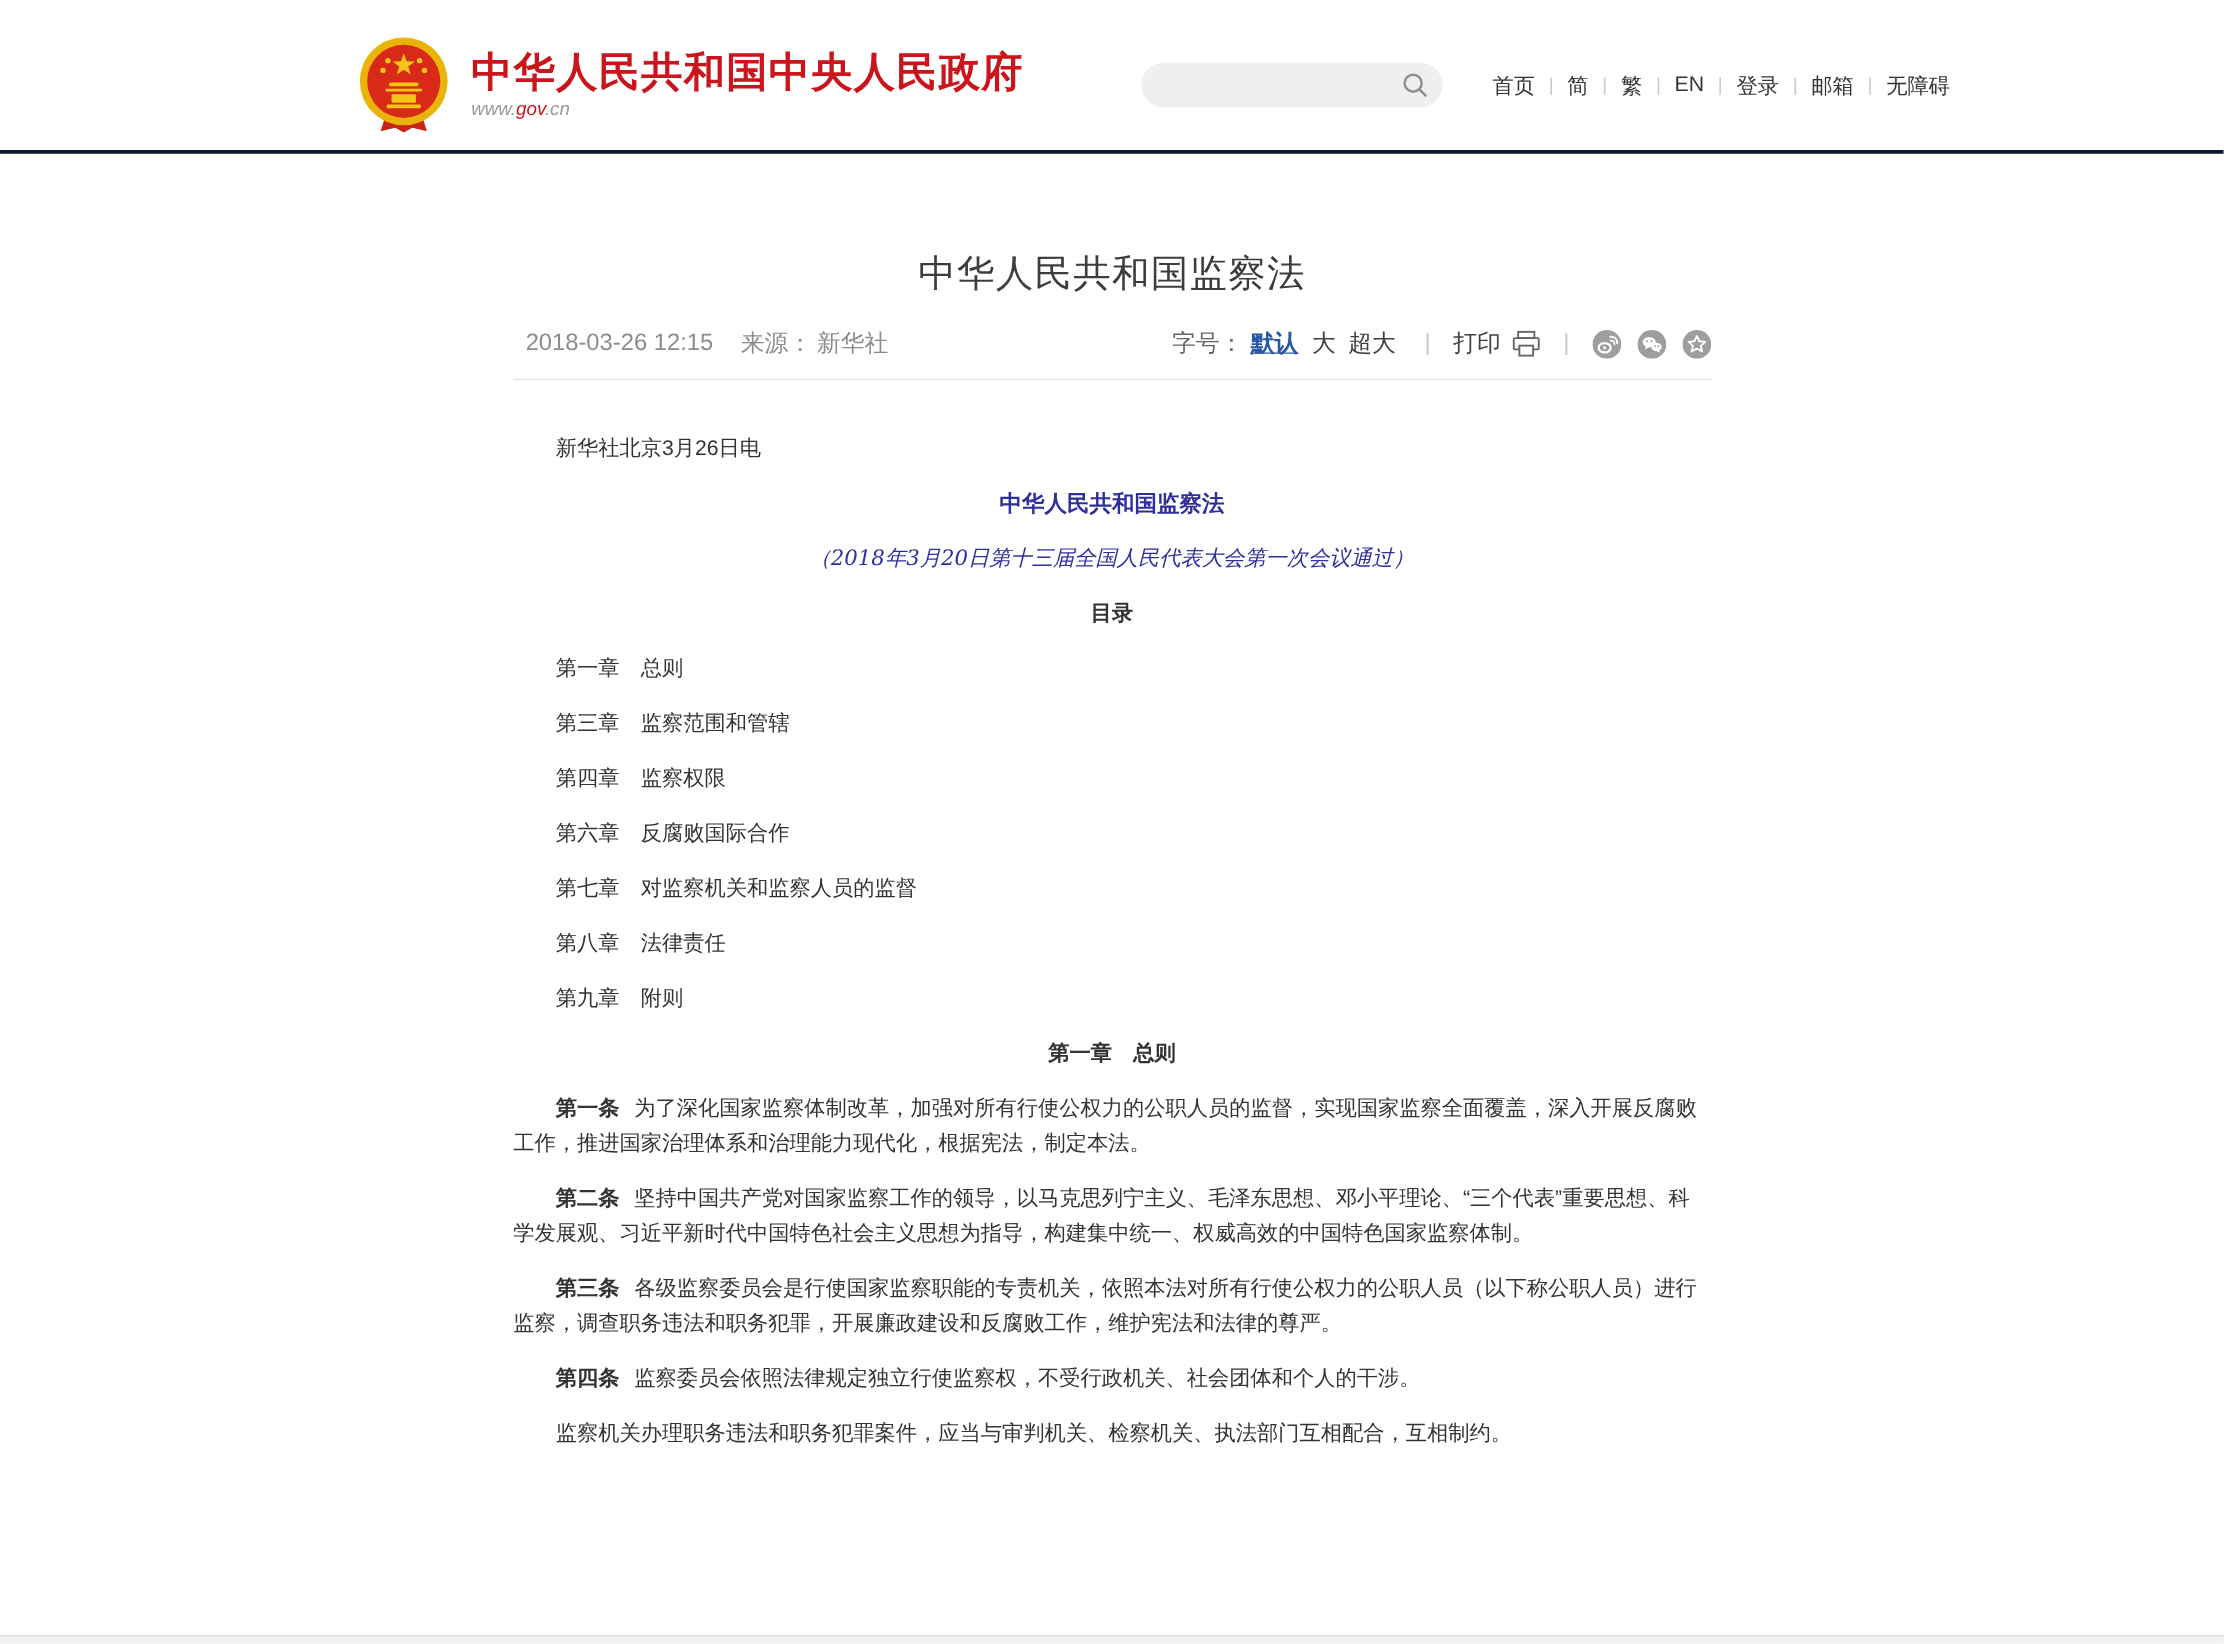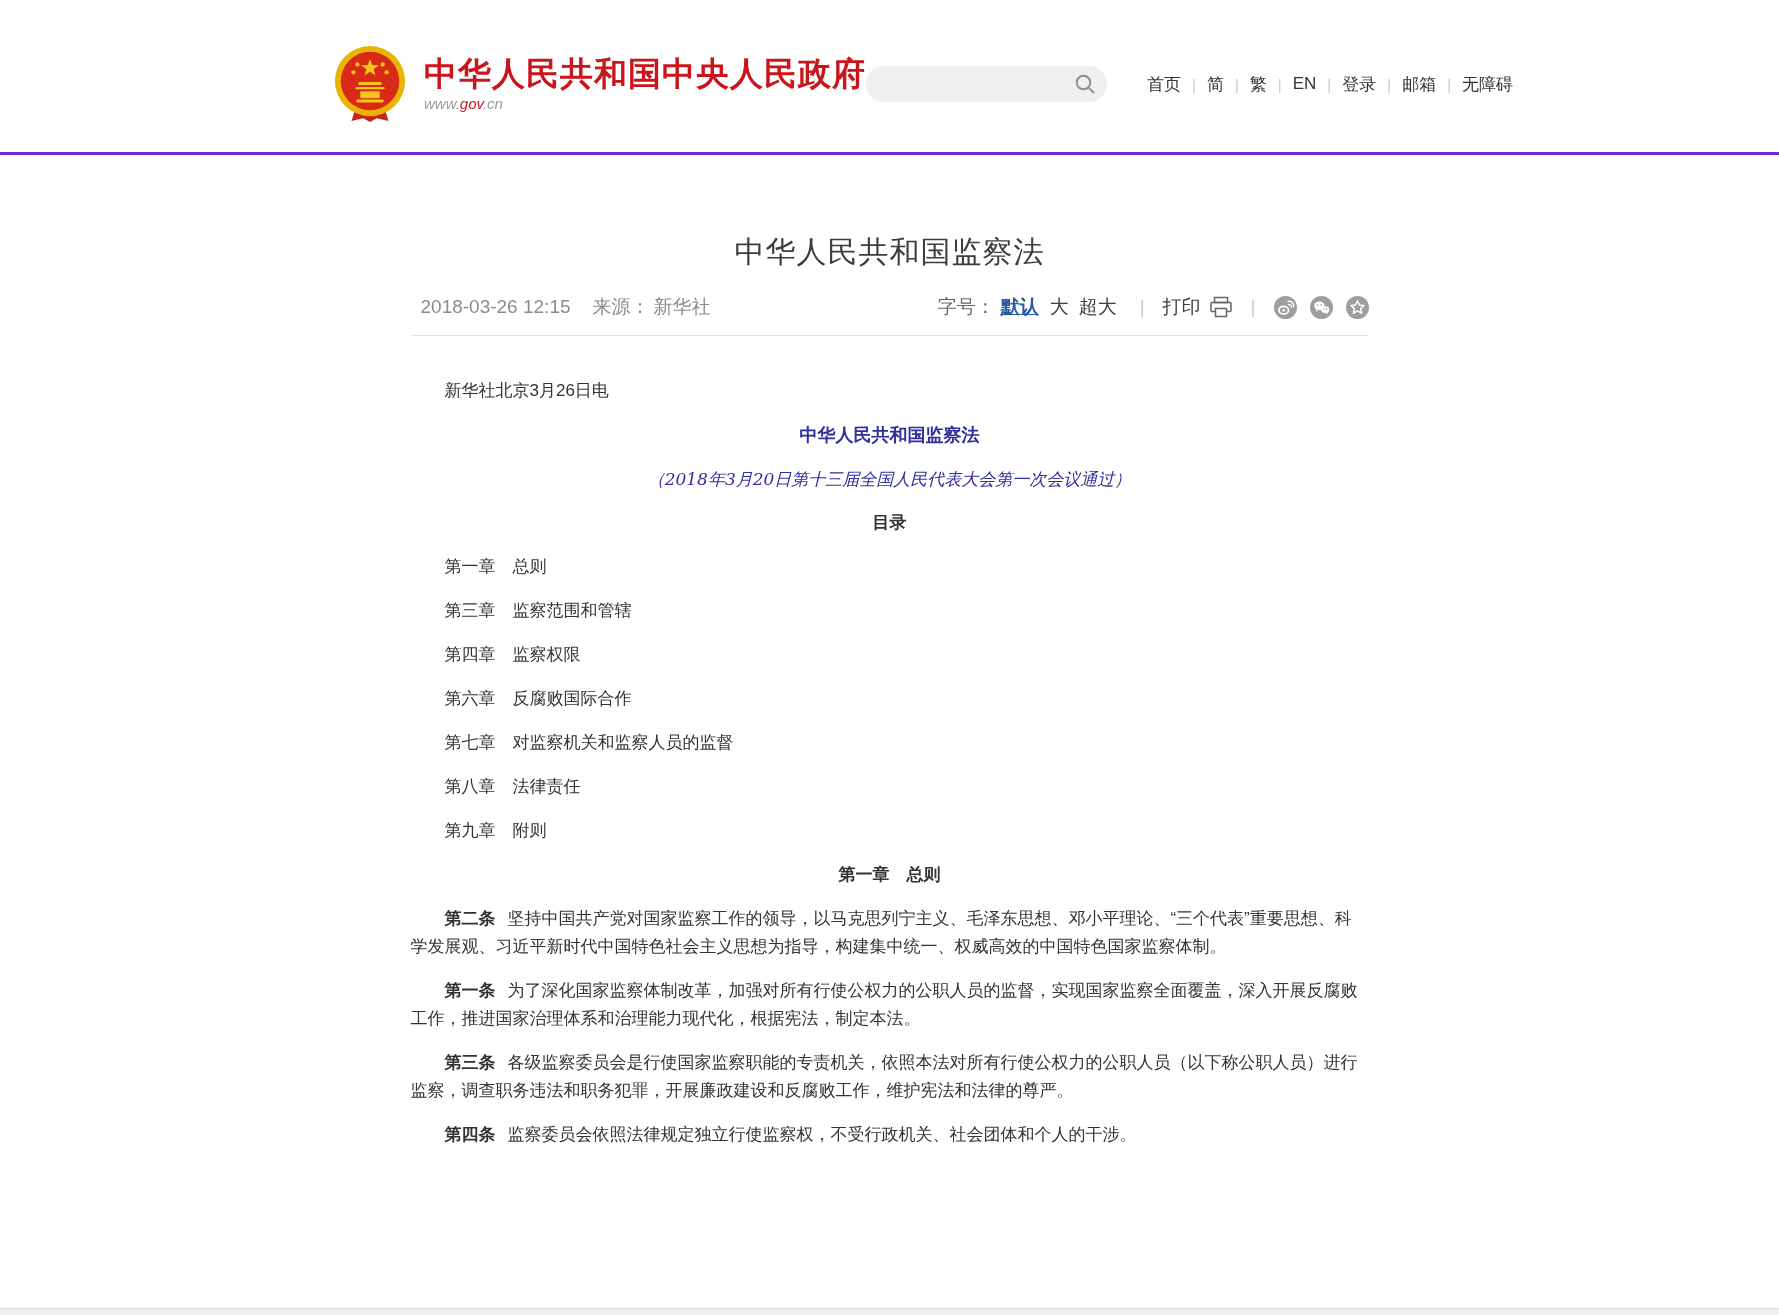--- a/index.html
+++ b/index.html
@@ -8,26 +8,26 @@
     width: 1779px; height: 1315px;
     background: #ffffff;
     font-family: "Liberation Sans", "DejaVu Sans", sans-serif;
     color: #333;
     overflow: hidden;
     position: relative;
   }
 
   
   .site-header {
-    height: 155px;
+    height: 123px;
     display: flex;
     align-items: center;
-    justify-content: center;
+    justify-content: space-between;
     padding: 16px 219px 0 285px;
-    border-bottom: 3px solid #6d28d9;
+    border-bottom: 3px solid #0f172a;
   }
   .brand { display: flex; align-items: center; gap: 16px; cursor: pointer; }
   .brand-emblem { width: 76px; height: 78px; flex: 0 0 auto; }
   .brand-title {
     font-size: 33px; font-weight: bold; color: #c9151b;
     letter-spacing: 1px; line-height: 1.1;
   }
   .brand-url { font-size: 15px; color: #9a9a9a; margin-top: 3px; font-style: italic; }
   .brand-url .gov { color: #c9151b; }
 
@@ -209,20 +209,21 @@
     <p class="indent">第一章　总则</p>
     <p class="indent">第三章　监察范围和管辖</p>
     <p class="indent">第四章　监察权限</p>
     <p class="indent">第六章　反腐败国际合作</p>
     <p class="indent">第七章　对监察机关和监察人员的监督</p>
     <p class="indent">第八章　法律责任</p>
     <p class="indent">第九章　附则</p>
 
     <p class="center bold">第一章　总则</p>
 
+    <p class="indent"><span class="lead">第一条</span><span>为了深化国家监察体制改革，加强对所有行使公权力的公职人员的监督，实现国家监察全面覆盖，深入开展反腐败工作，推进国家治理体系和治理能力现代化，根据宪法，制定本法。</span></p>
     <p class="indent"><span class="lead">第二条</span><span>坚持中国共产党对国家监察工作的领导，以马克思列宁主义、毛泽东思想、邓小平理论、“三个代表”重要思想、科学发展观、习近平新时代中国特色社会主义思想为指导，构建集中统一、权威高效的中国特色国家监察体制。</span></p>
-    <p class="indent"><span class="lead">第一条</span><span>为了深化国家监察体制改革，加强对所有行使公权力的公职人员的监督，实现国家监察全面覆盖，深入开展反腐败工作，推进国家治理体系和治理能力现代化，根据宪法，制定本法。</span></p>
     <p class="indent"><span class="lead">第三条</span><span>各级监察委员会是行使国家监察职能的专责机关，依照本法对所有行使公权力的公职人员（以下称公职人员）进行监察，调查职务违法和职务犯罪，开展廉政建设和反腐败工作，维护宪法和法律的尊严。</span></p>
     <p class="indent"><span class="lead">第四条</span><span>监察委员会依照法律规定独立行使监察权，不受行政机关、社会团体和个人的干涉。</span></p>
+    <p class="indent"><span>监察机关办理职务违法和职务犯罪案件，应当与审判机关、检察机关、执法部门互相配合，互相制约。</span></p>
   </article>
 </main>
 
 <div class="bottom-strip"></div>
 
 </body></html>

